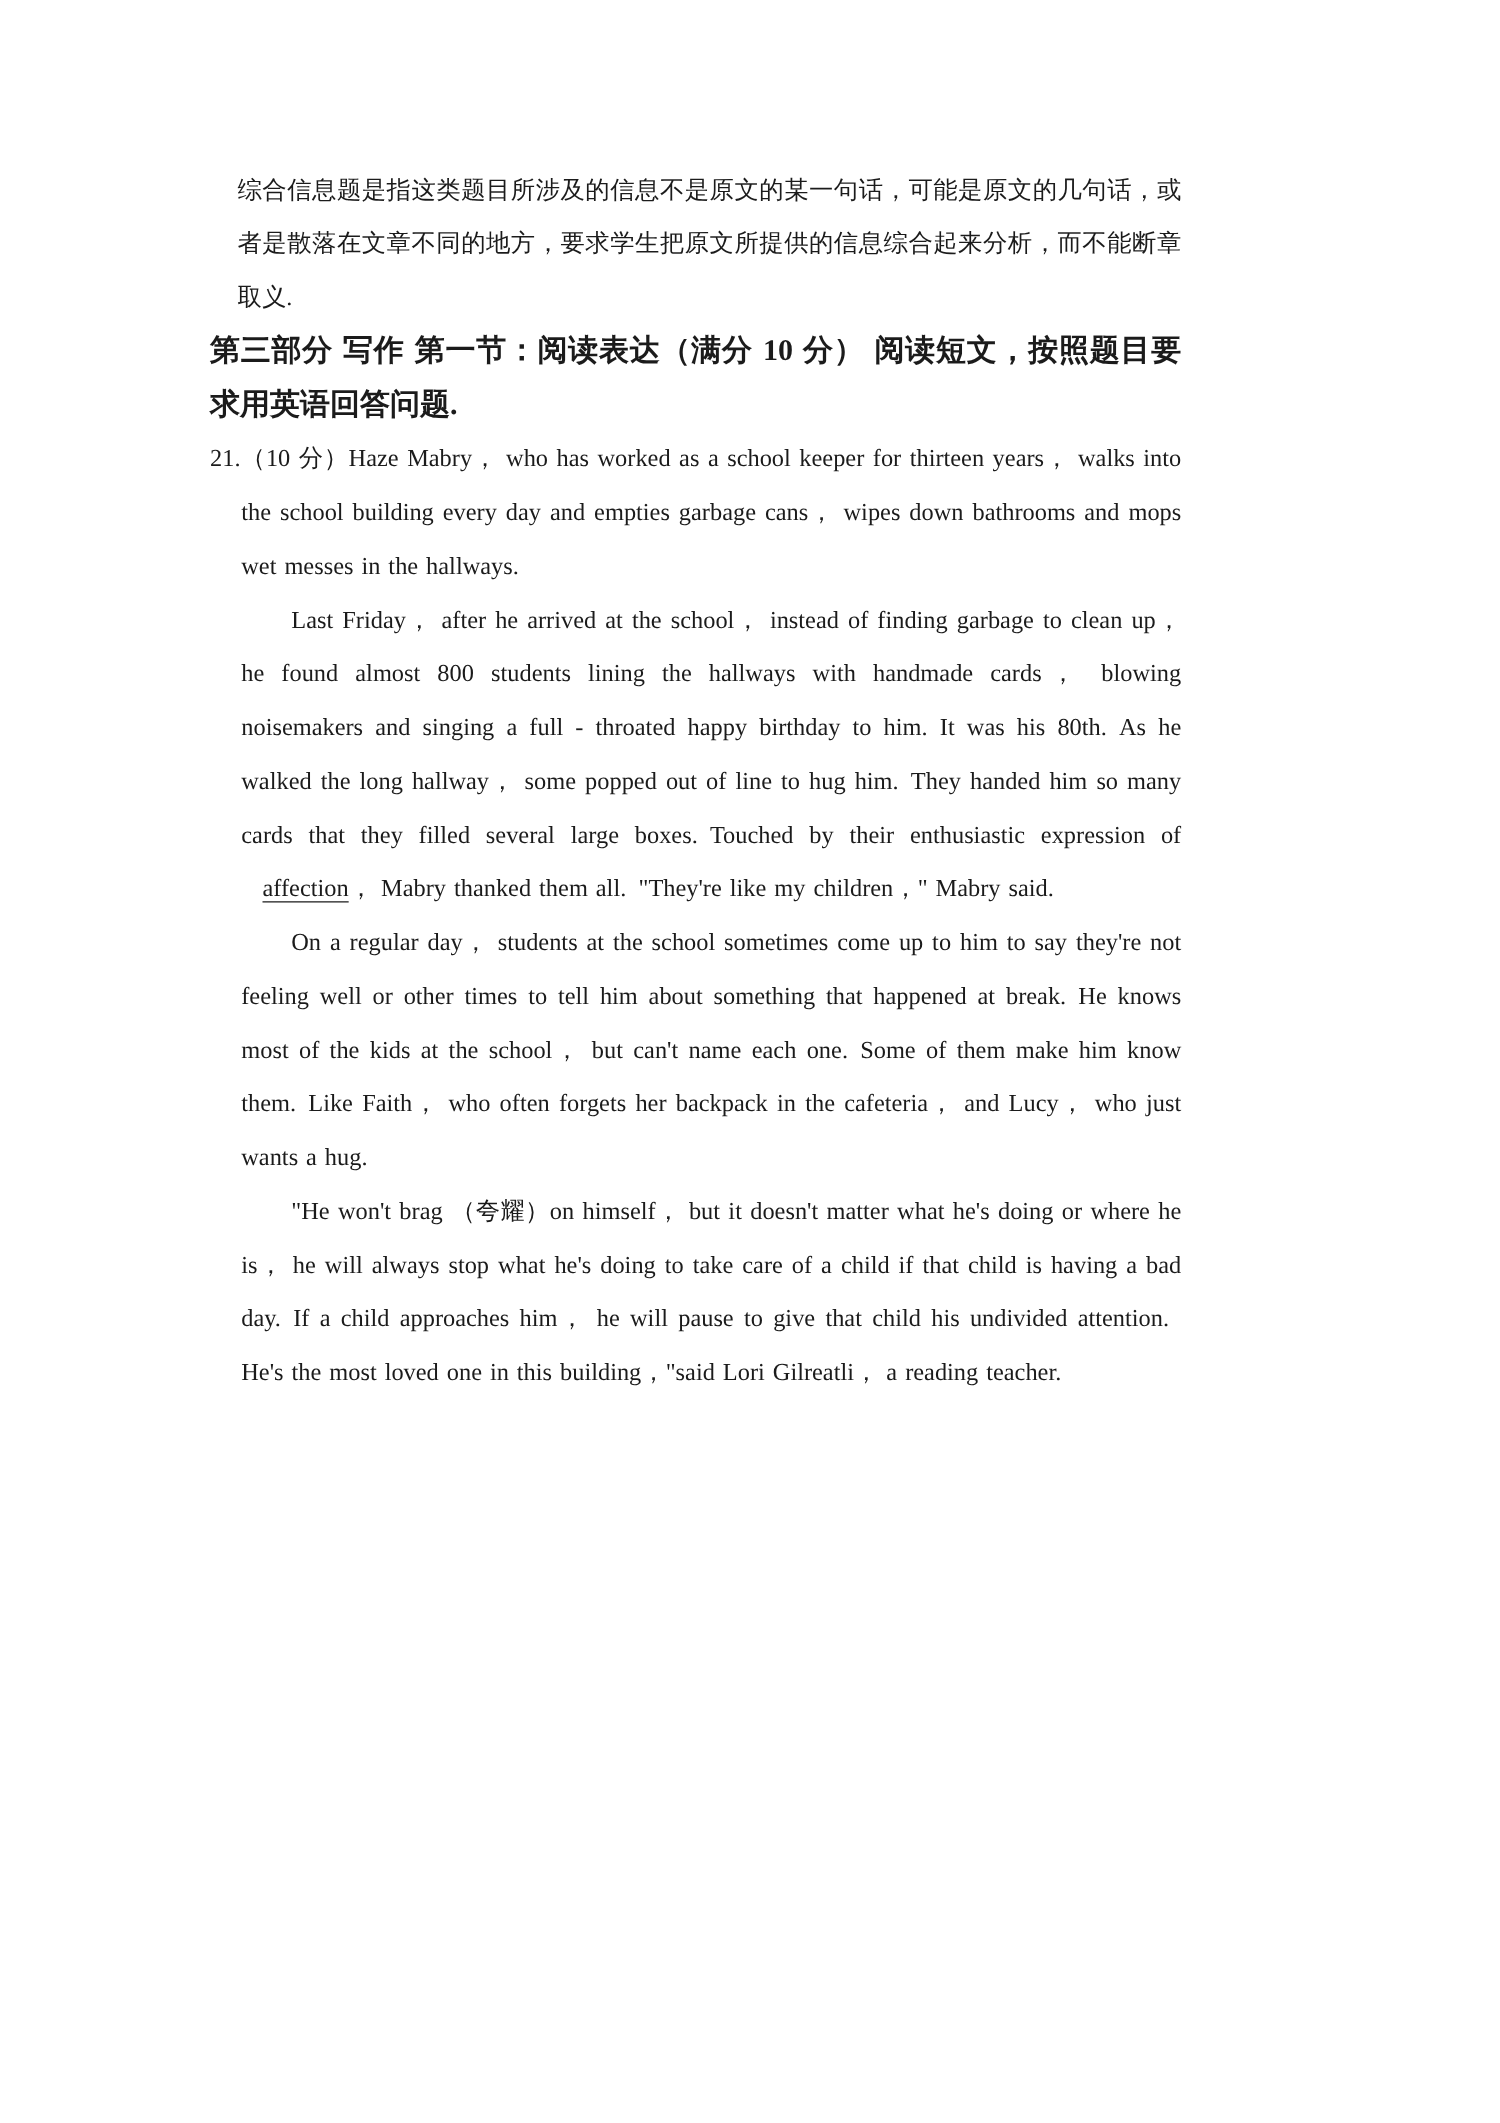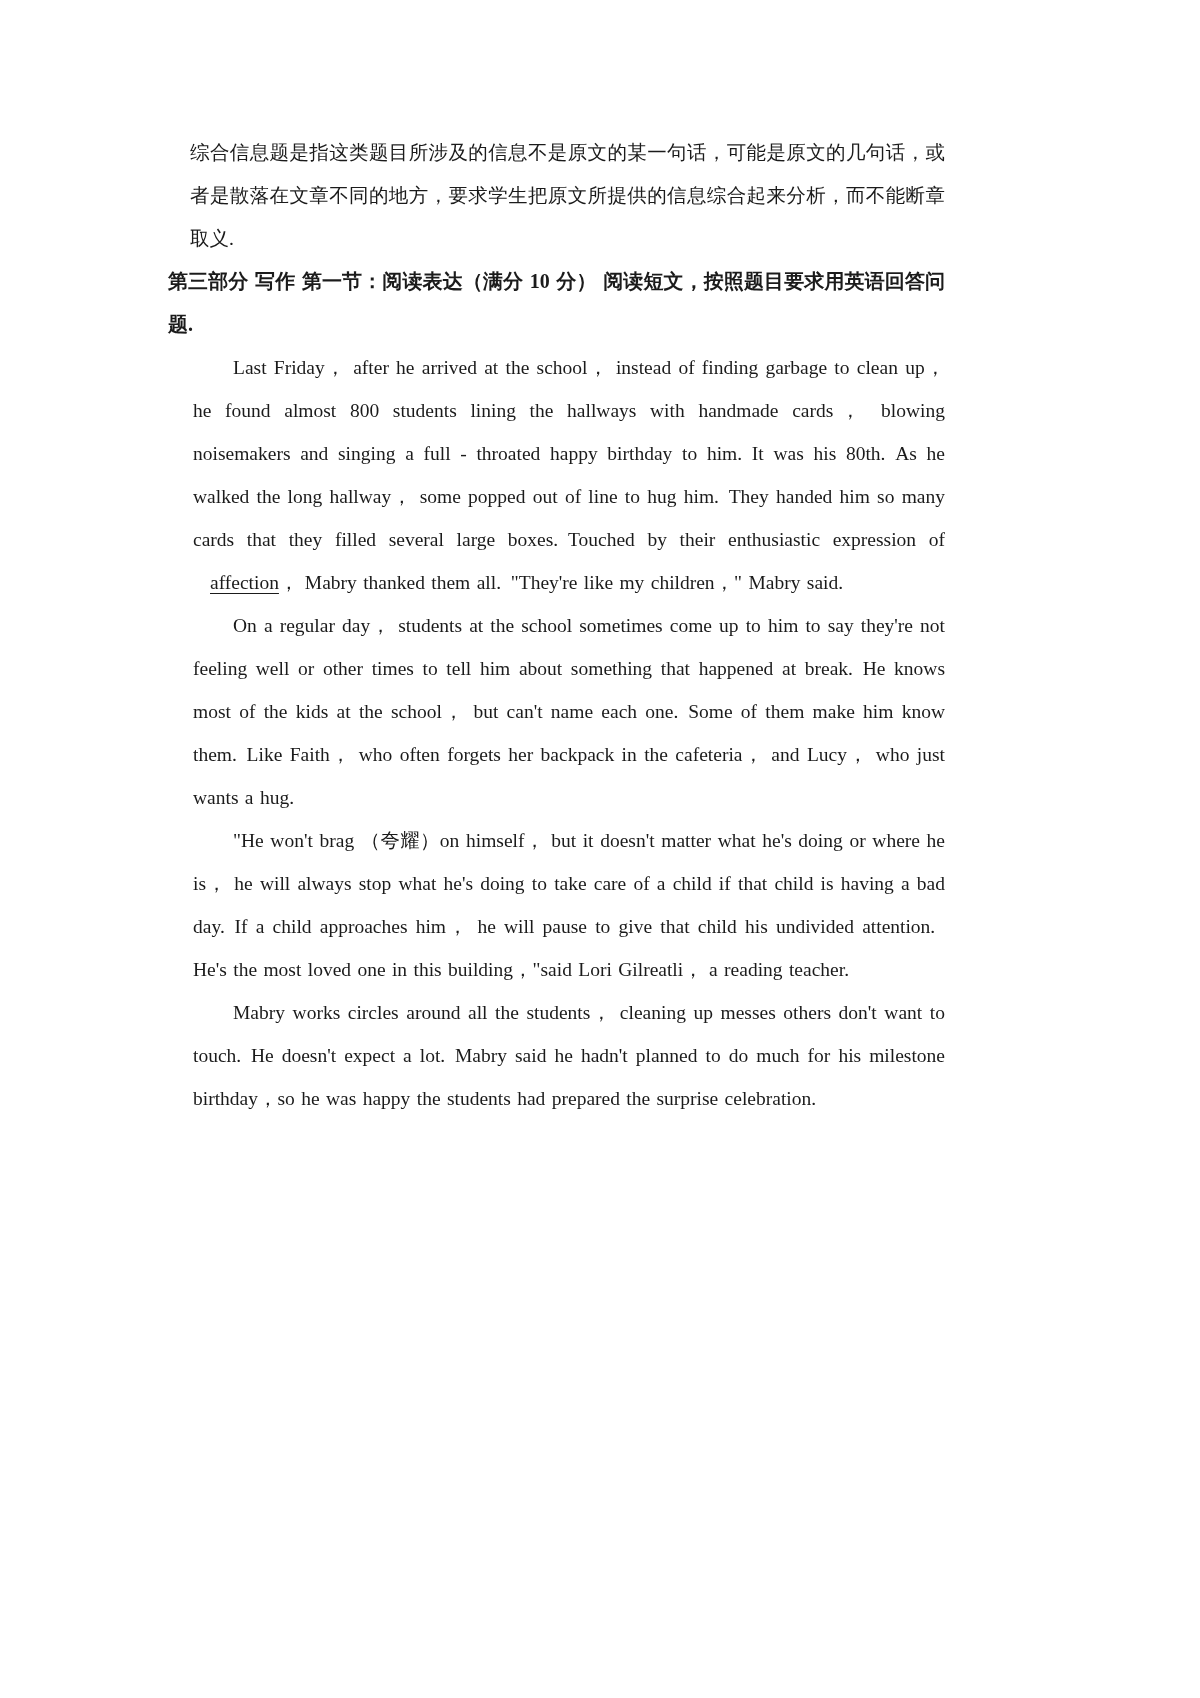--- a/index.html
+++ b/index.html
@@ -23,21 +23,21 @@
   }
   p {
     margin: 0;
     text-align: justify;
   }
   .intro-para {
     margin-left: 22px;
   }
   .section-heading {
     font-weight: bold;
-    font-size: 20px;
+    font-size: 24px;
   }
   .question-opening {
     padding-left: 25px;
     text-indent: -25px;
   }
   .passage-para {
     margin-left: 25px;
     text-indent: 40px;
   }
   .underlined-word {
@@ -50,25 +50,25 @@
 <body>
 
 <div class="page">
 
   <p class="intro-para">综合信息题是指这类题目所涉及的信息不是原文的某一句话，可能是原文的几句话，或者是散落在文章不同的地方，要求学生把原文所提供的信息综合起来分析，而不能断章取义.</p>
 
   <p class="section-heading">第三部分 写作 第一节：阅读表达（满分 10 分） 阅读短文，按照题目要求用英语回答问题.</p>
 
   <div>
 
+    <p class="question-opening"><span>21.（10 分）</span><span>Haze Mabry， who has worked as a school keeper for thirteen years， walks into the school building every day and empties garbage cans， wipes down bathrooms and mops wet messes in the hallways.</span></p>
 
     <p class="passage-para"><span>Last Friday， after he arrived at the school， instead of finding garbage to clean up， he found almost 800 students lining the hallways with handmade cards， blowing noisemakers and singing a full - throated happy birthday to him. It was his 80th. As he walked the long hallway， some popped out of line to hug him. They handed him so many cards that they filled several large boxes. Touched by their enthusiastic expression of </span><span class="underlined-word">affection</span><span>， Mabry thanked them all. "They're like my children，" Mabry said.</span></p>
 
     <p class="passage-para">On a regular day， students at the school sometimes come up to him to say they're not feeling well or other times to tell him about something that happened at break. He knows most of the kids at the school， but can't name each one. Some of them make him know them. Like Faith， who often forgets her backpack in the cafeteria， and Lucy， who just wants a hug.</p>
 
     <p class="passage-para">"He won't brag （夸耀）on himself， but it doesn't matter what he's doing or where he is， he will always stop what he's doing to take care of a child if that child is having a bad day. If a child approaches him， he will pause to give that child his undivided attention. He's the most loved one in this building，"said Lori Gilreatli， a reading teacher.</p>
 
-    <p class="passage-para">Mabry works circles around all the students， cleaning up messes others don't want to touch. He doesn't expect a lot. Mabry said he hadn't planned to do much for his milestone birthday，so he was happy the students had prepared the surprise celebration.</p>
 
 
   </div>
 
 </div>
 
 </body></html>

